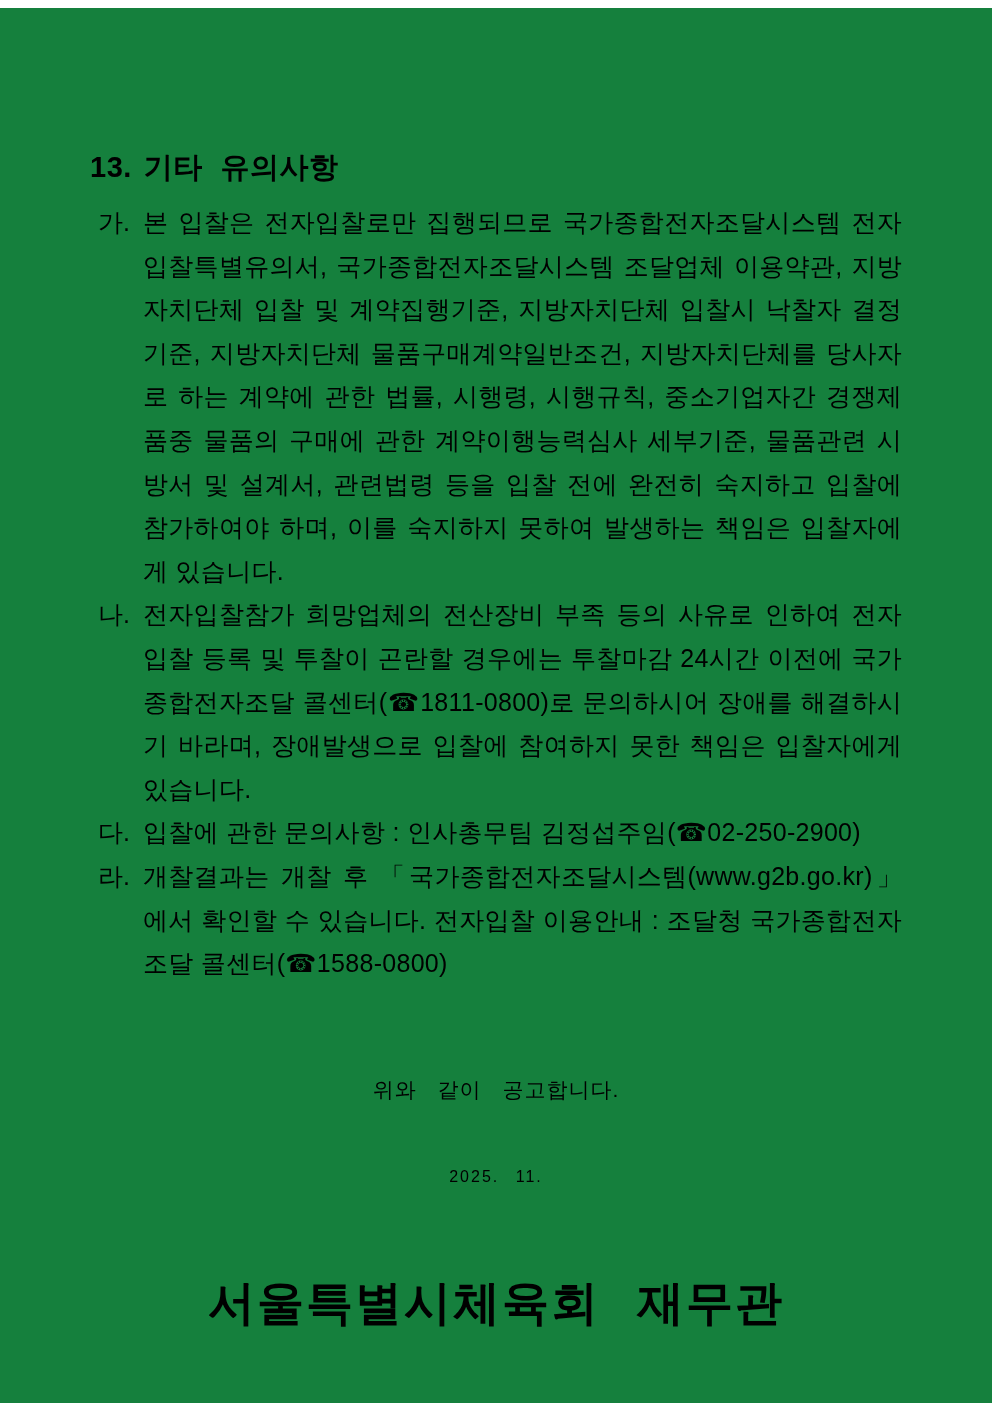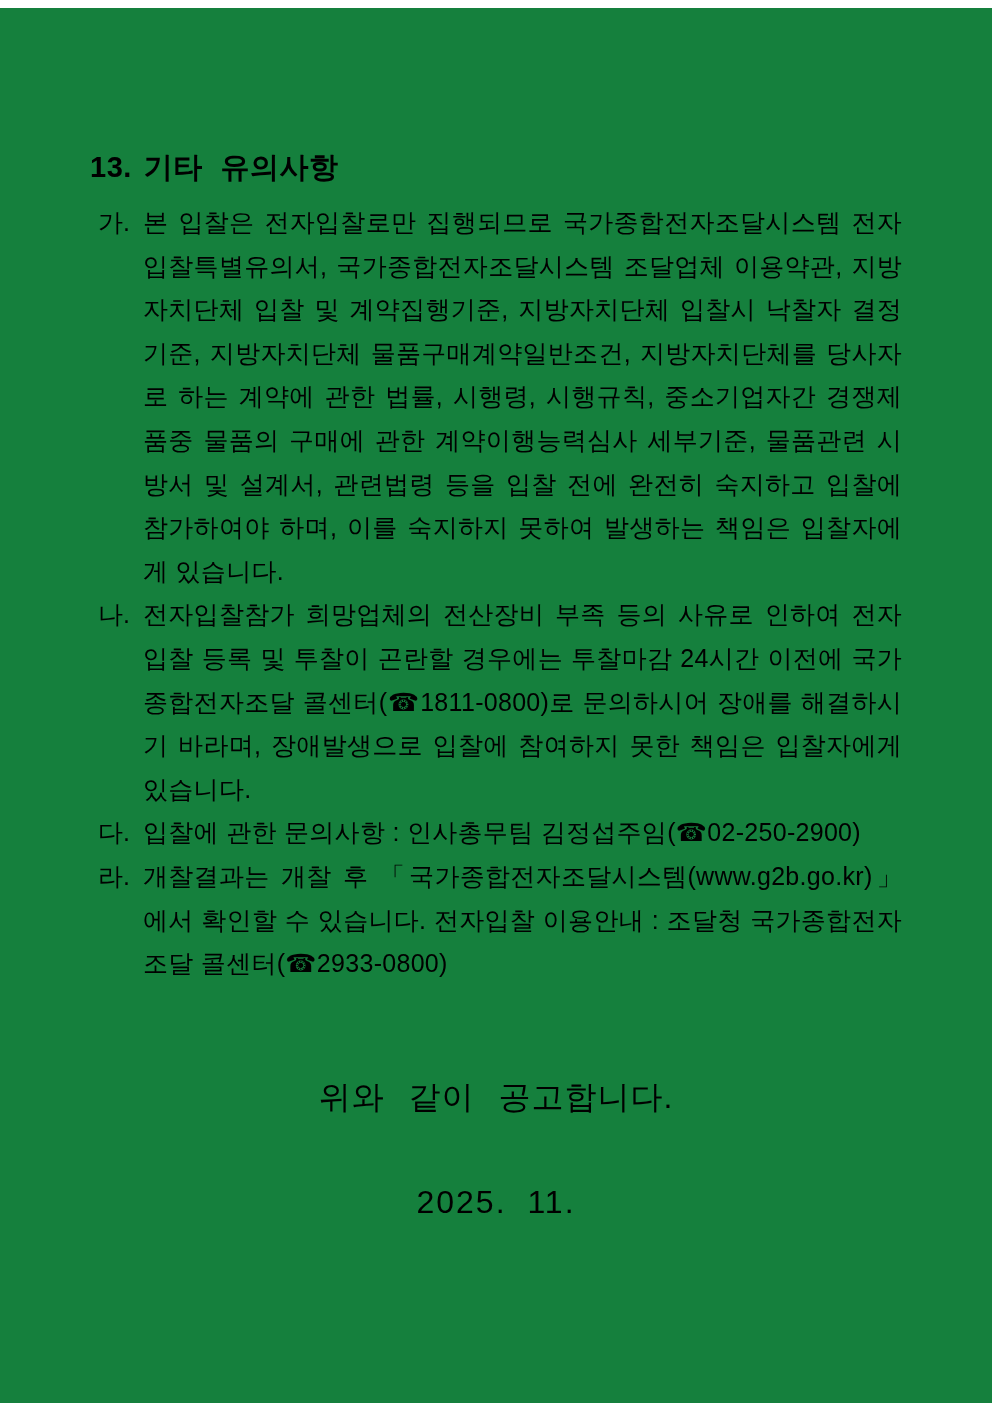--- a/index.html
+++ b/index.html
@@ -45,28 +45,28 @@
   .item .item-text {
     flex: 1;
     text-align: justify;
     text-align-last: left;
     word-break: break-all;
     letter-spacing: 0.3px;
   }
   .closing {
     margin: 90px 0 0 0;
     text-align: center;
-    font-size: 32px;
+    font-size: 21px;
     word-spacing: 14px;
     letter-spacing: 1px;
   }
   .date {
     margin: 64px 0 0 0;
     text-align: center;
-    font-size: 32px;
+    font-size: 16px;
     letter-spacing: 2px;
     word-spacing: 10px;
   }
   .signature {
     margin: 86px 0 0 0;
     text-align: center;
     font-size: 47px;
     font-weight: bold;
     letter-spacing: 2px;
     word-spacing: 22px;
@@ -94,23 +94,24 @@
       <div class="item-text">전자입찰참가 희망업체의 전산장비 부족 등의 사유로 인하여 전자입찰 등록 및 투찰이 곤란할 경우에는 투찰마감 24시간 이전에 국가종합전자조달 콜센터(☎1811-0800)로 문의하시어 장애를 해결하시기 바라며, 장애발생으로 입찰에 참여하지 못한 책임은 입찰자에게 있습니다.</div>
     </div>
 
     <div class="item">
       <span class="marker">다.</span>
       <div class="item-text">입찰에 관한 문의사항 : 인사총무팀 김정섭주임(☎02-250-2900)</div>
     </div>
 
     <div class="item">
       <span class="marker">라.</span>
-      <div class="item-text">개찰결과는 개찰 후 「국가종합전자조달시스템(www.g2b.go.kr)」에서 확인할 수 있습니다. 전자입찰 이용안내 : 조달청 국가종합전자조달 콜센터(☎2933-0800)</div>
+      <div class="item-text">개찰결과는 개찰 후 「국가종합전자조달시스템(www.g2b.go.kr)」에서 확인할 수 있습니다. 전자입찰 이용안내 : 조달청 국가종합전자조달 콜센터(☎1588-0800)</div>
     </div>
 
   </div>
 
   <p class="closing">위와 같이 공고합니다.</p>
 
   <p class="date">2025. 11.</p>
 
+  <p class="signature">서울특별시체육회 재무관</p>
 
 </div>
 
 </body></html>

